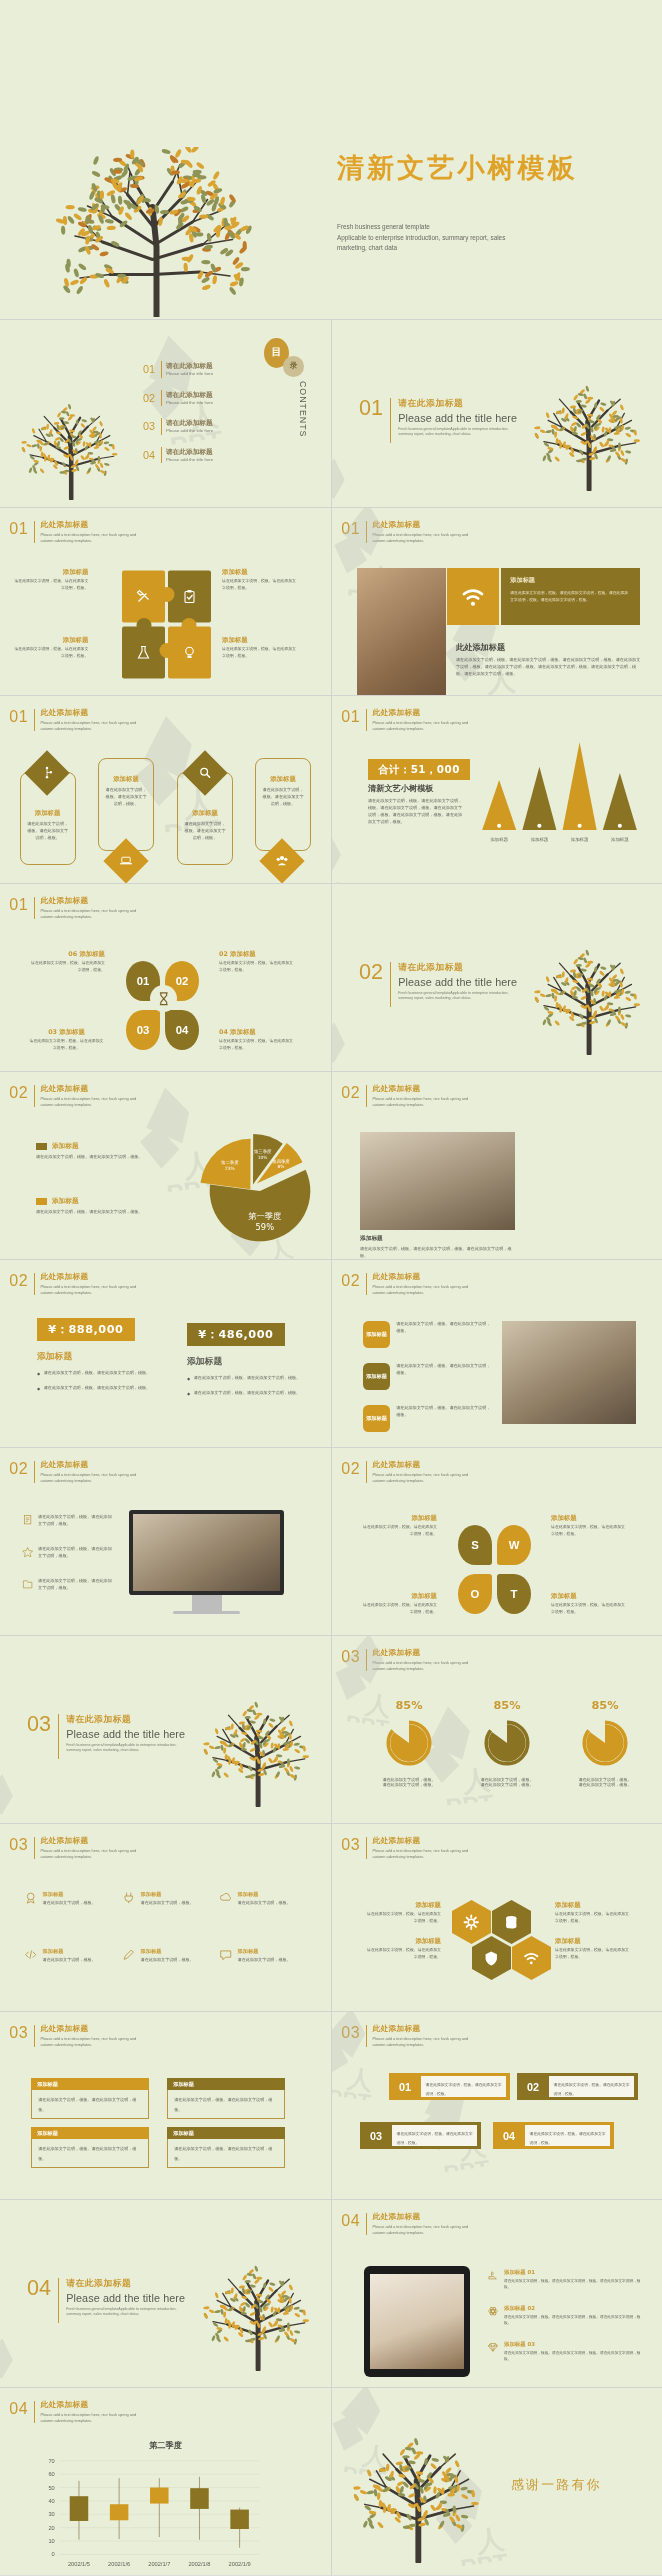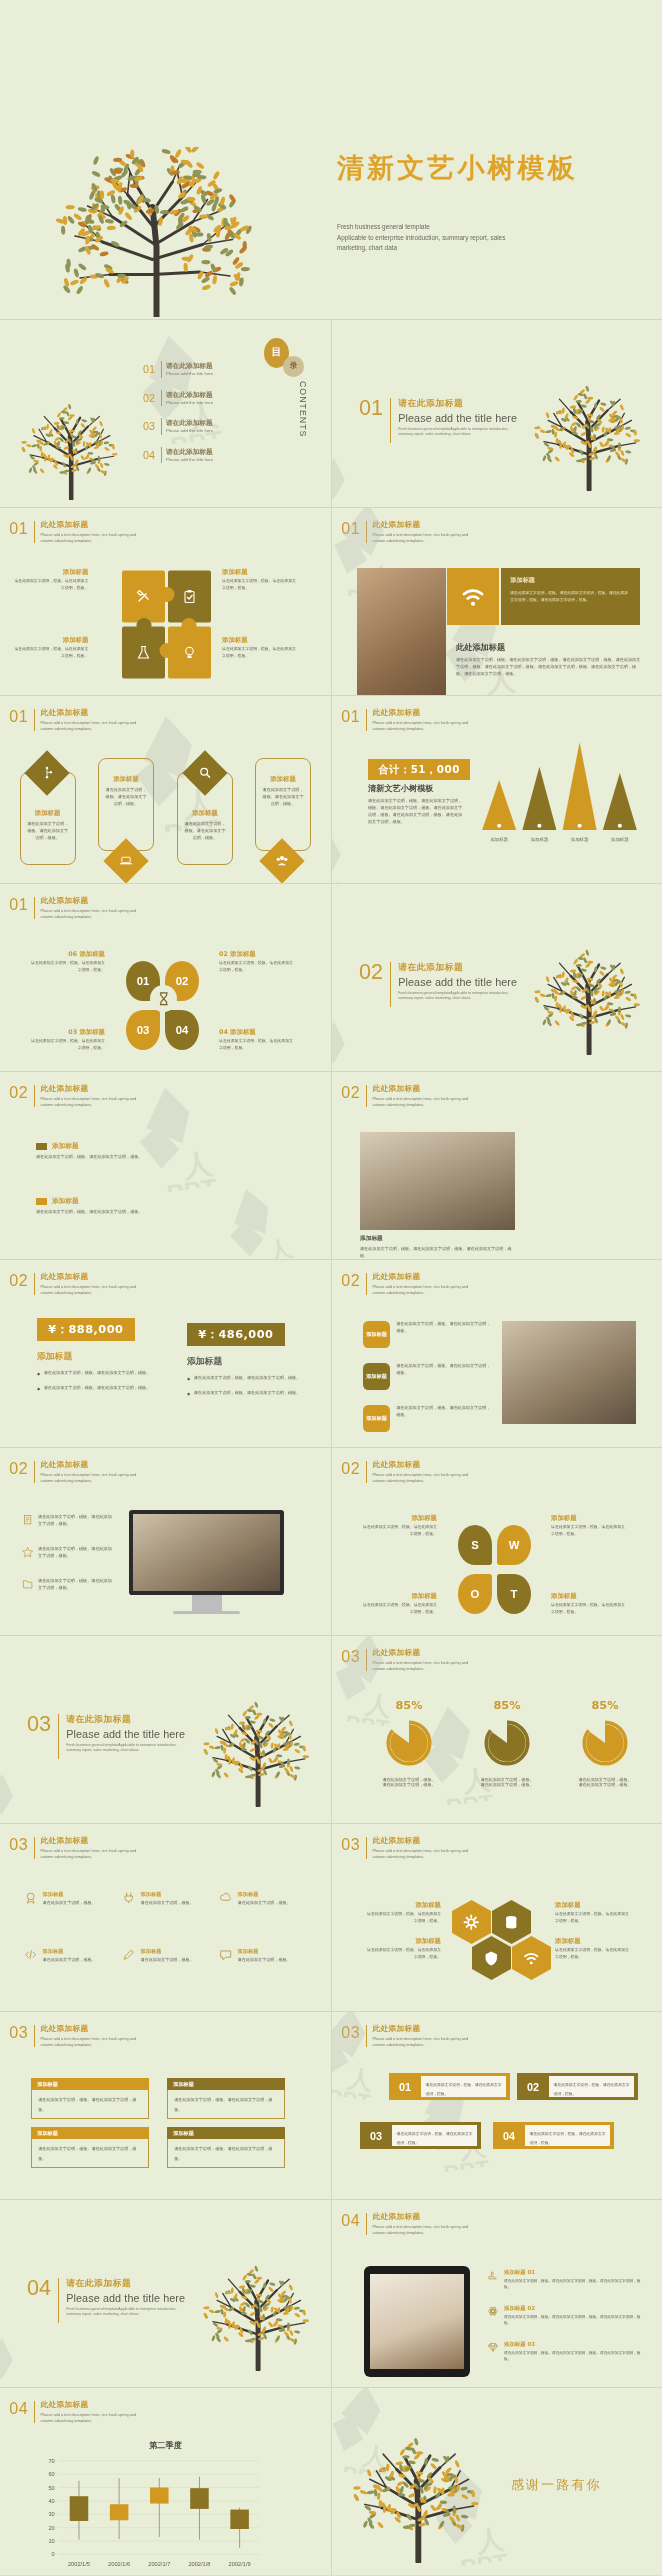--- a/index.html
+++ b/index.html
@@ -939,21 +939,21 @@
             </svg>
           </div>
           <div class="side-lab" style="left:28px;top:67px;text-align:right">
             <div class="t cn">06 添加标题</div>
             <div class="p cn">请在此添加文字说明，模板。请在此添加文字说明，模板。</div>
           </div>
           <div class="side-lab" style="left:219px;top:67px;text-align:left">
             <div class="t cn">02 添加标题</div>
             <div class="p cn">请在此添加文字说明，模板。请在此添加文字说明，模板。</div>
           </div>
-          <div class="side-lab" style="left:28px;top:145px;text-align:right">
+          <div class="side-lab" style="left:28px;top:145px;text-align:center">
             <div class="t cn">03 添加标题</div>
             <div class="p cn">请在此添加文字说明，模板。请在此添加文字说明，模板。</div>
           </div>
           <div class="side-lab" style="left:219px;top:145px;text-align:left">
             <div class="t cn">04 添加标题</div>
             <div class="p cn">请在此添加文字说明，模板。请在此添加文字说明，模板。</div>
           </div>
         </div>
         <div class="slide right">
           <div class="wm">
@@ -1141,20 +1141,34 @@
             </div>
             <div class="cn bt" style="margin-top:2.6px">请在此添加文字说明，模板。请在此添加文字说明，模板。</div>
           </div>
           <div style="position:absolute;left:36px;top:125px;width:126px">
             <div style="display:flex;align-items:center;gap:4.6px">
               <span style="width:11.3px;height:7.7px;background:#d09a22;display:inline-block"></span>
               <span class="cn" style="font-size:6.7px;color:#c99a34;font-weight:700">添加标题</span>
             </div>
             <div class="cn bt" style="margin-top:2.6px">请在此添加文字说明，模板。请在此添加文字说明，模板。</div>
           </div>
+          <div style="position:absolute;left:155px;top:49px"><svg width="175" height="139" viewBox="0 0 400 270">
+              <path d="M240,136 L344.2,87.4 A115,115 0 1,1 126.0,121.2 Z" fill="#8a7423"></path>
+              <text x="251" y="201" text-anchor="middle" font-size="19" fill="#fff" font-family="DejaVu Sans, sans-serif">第一季度</text>
+              <text x="251" y="225" text-anchor="middle" font-size="19" fill="#fff" font-family="DejaVu Sans, sans-serif">59%</text>
+              <path d="M218,132 L104.0,117.2 A115,115 0 0,1 218.4,17.0 Z" fill="#d09a22"></path>
+              <text x="171" y="75" text-anchor="middle" font-size="10" fill="#fff" font-family="DejaVu Sans, sans-serif">第二季度</text>
+              <text x="171" y="88" text-anchor="middle" font-size="10" fill="#fff" font-family="DejaVu Sans, sans-serif">23%</text>
+              <path d="M224,121 L224.4,6.0 A115,115 0 0,1 291.9,28.2 Z" fill="#8a7423"></path>
+              <text x="246" y="50" text-anchor="middle" font-size="10" fill="#fff" font-family="DejaVu Sans, sans-serif">第三季度</text>
+              <text x="246" y="63" text-anchor="middle" font-size="10" fill="#fff" font-family="DejaVu Sans, sans-serif">10%</text>
+              <path d="M233,119 L300.9,26.2 A115,115 0 0,1 337.2,70.4 Z" fill="#d09a22"></path>
+              <text x="288" y="71" text-anchor="middle" font-size="10" fill="#fff" font-family="DejaVu Sans, sans-serif">第四季度</text>
+              <text x="288" y="84" text-anchor="middle" font-size="10" fill="#fff" font-family="DejaVu Sans, sans-serif">8%</text>
+            </svg></div>
         </div>
         <div class="slide right">
           <div class="sh">
             <div class="sh-num">02</div>
             <div class="sh-bar"></div>
             <div>
               <div class="sh-t cn">此处添加标题</div>
               <div class="sh-s">Please add a text description here, rice husk spring and<br>autumn advertising templates.</div>
             </div>
           </div>

